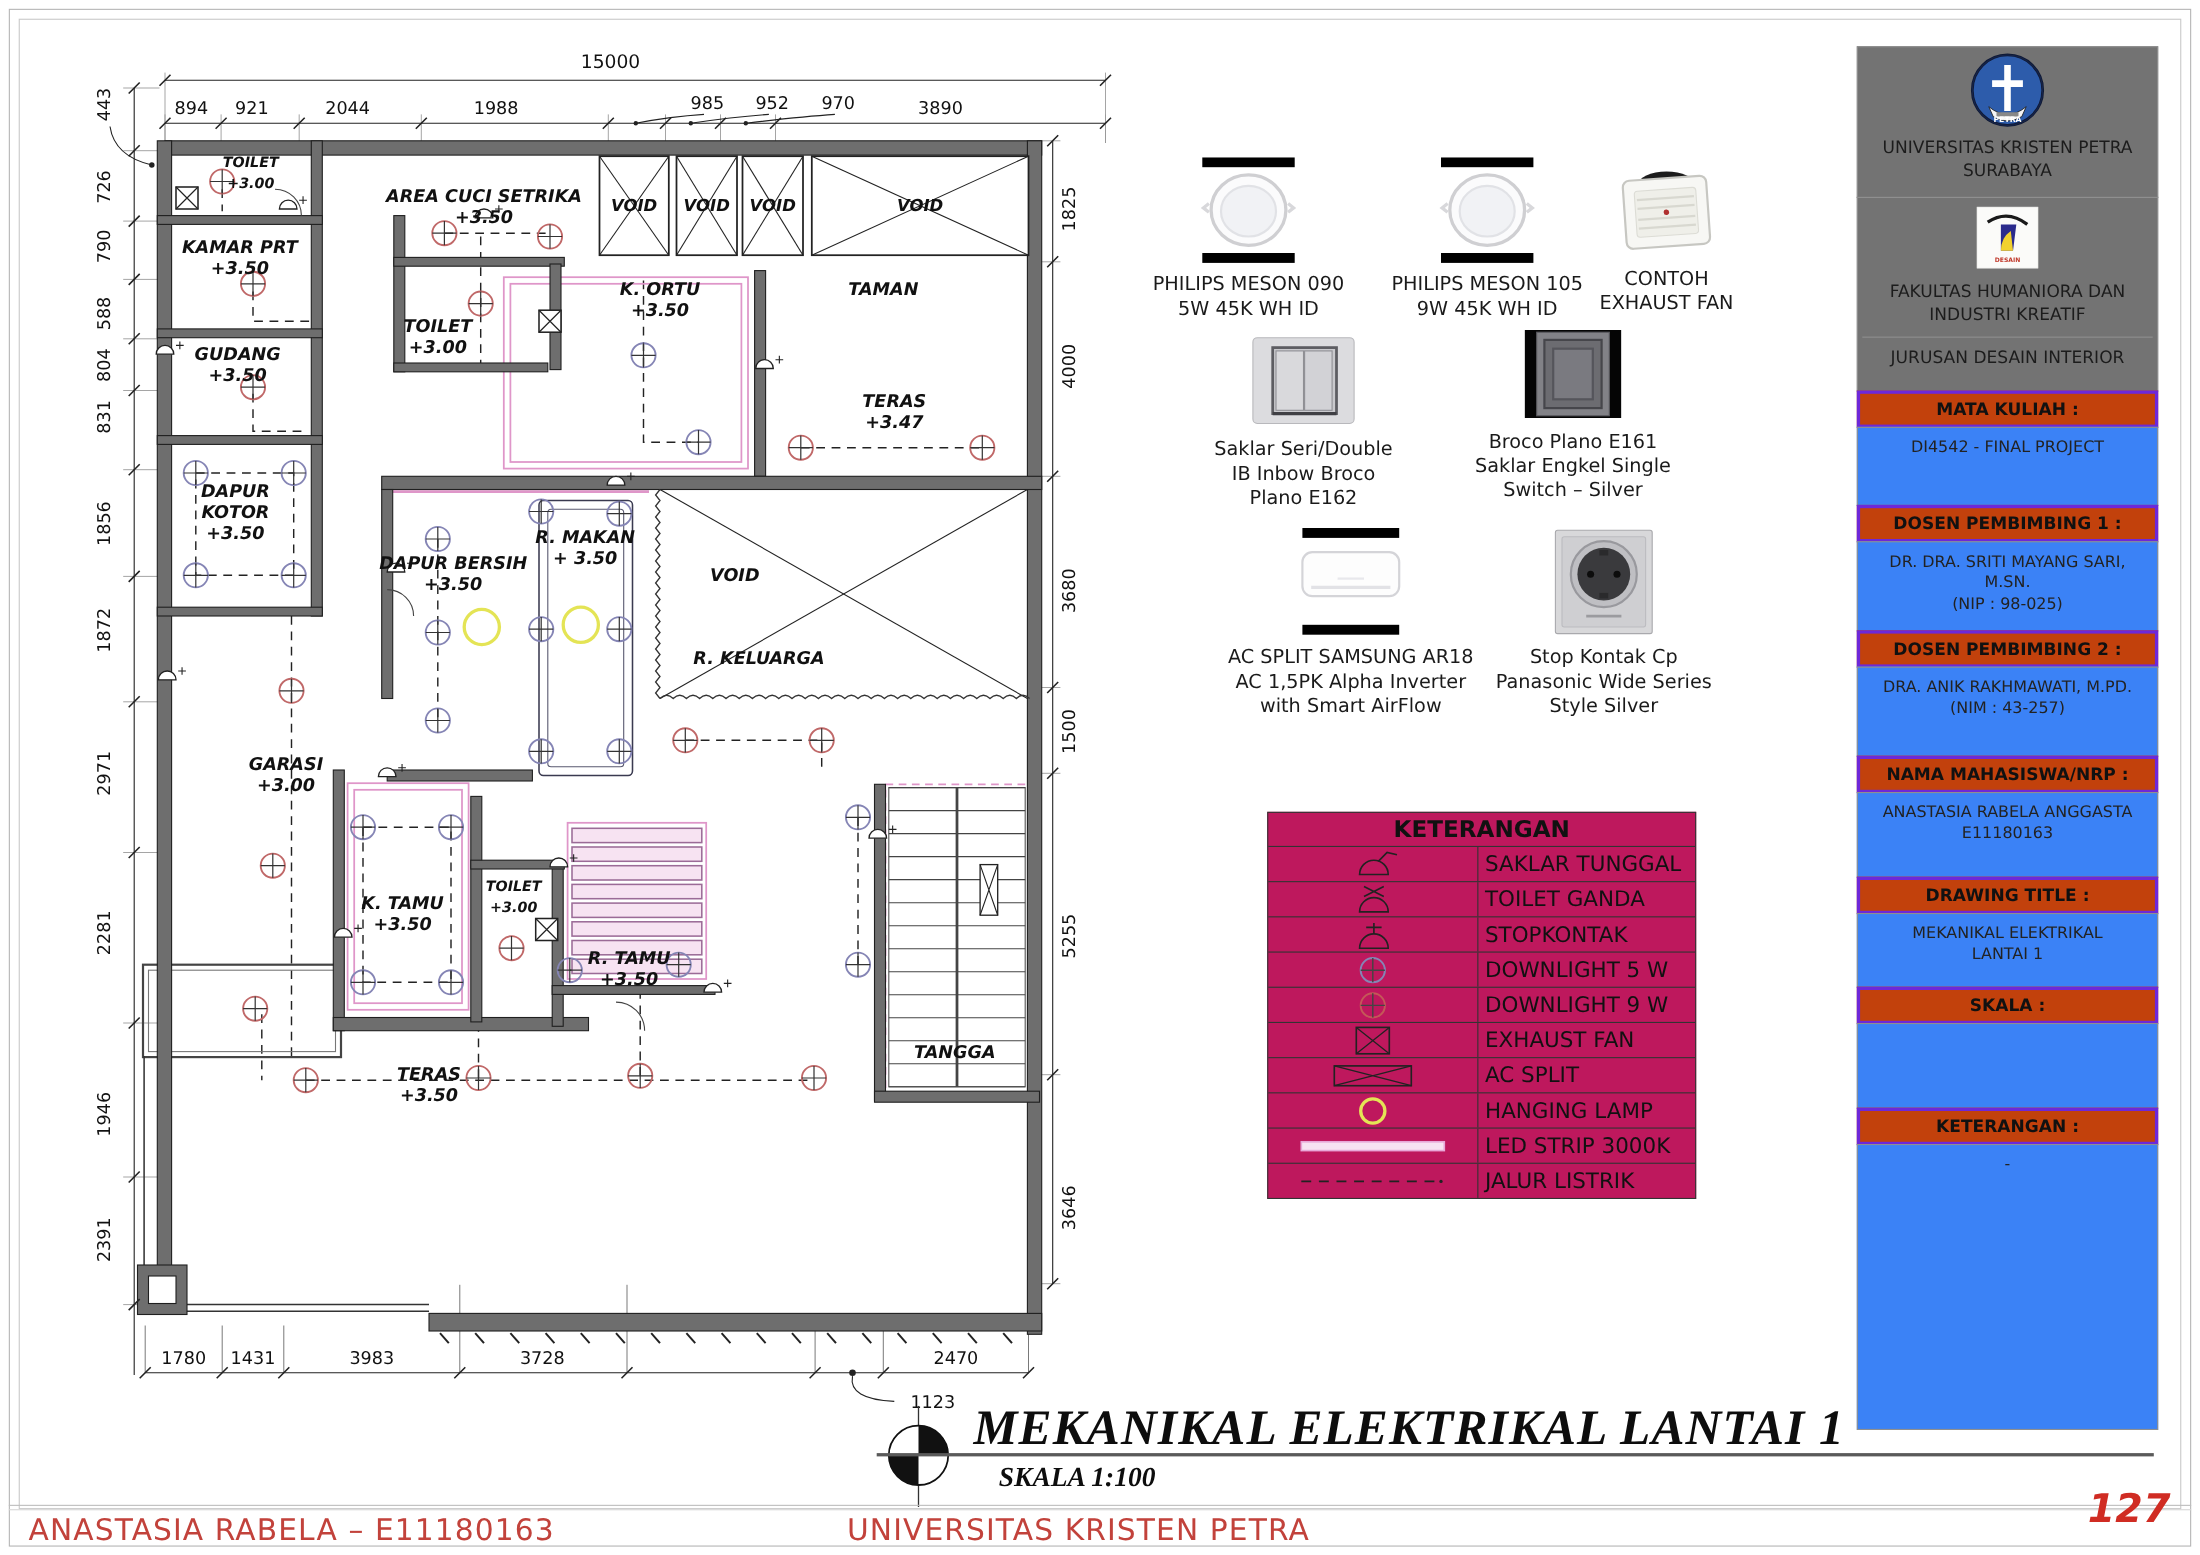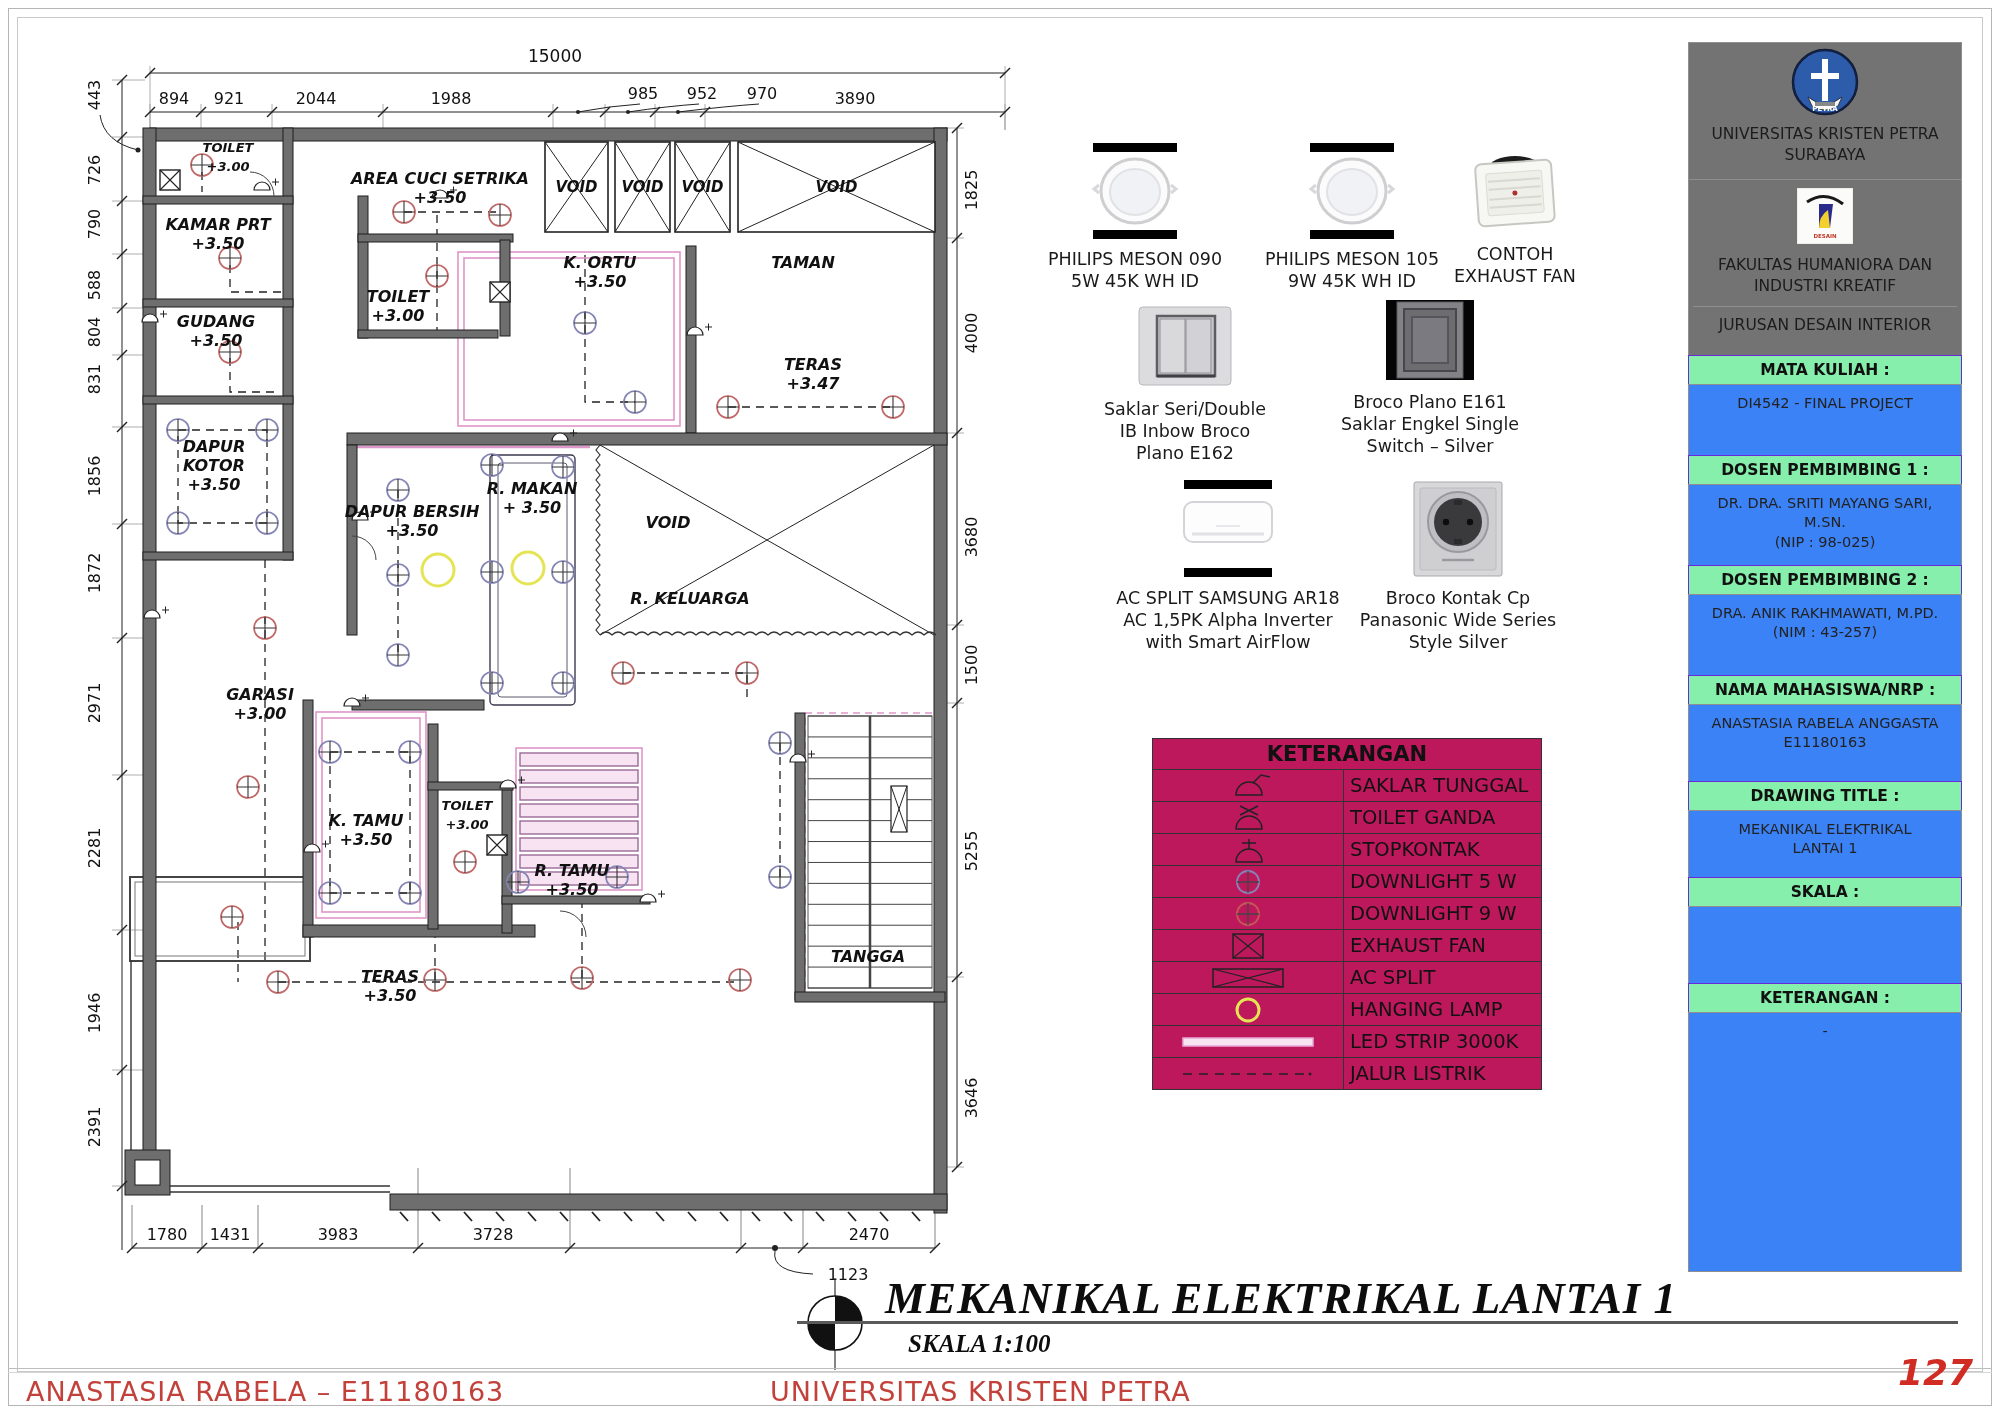--- a/index.html
+++ b/index.html
@@ -5,21 +5,21 @@
   html,body{margin:0;padding:0;background:#e8e8e8;}
   .page{position:relative;width:2000px;height:1414px;background:#ffffff;overflow:hidden;
         font-family:"DejaVu Sans",sans-serif;}
   .frame-outer{position:absolute;left:8px;top:8px;right:8px;bottom:8px;border:1.5px solid #b5b5b5;}
   .frame-inner{position:absolute;left:17px;top:17px;right:17px;bottom:42px;border:1px solid #c9c9c9;}
   svg text{font-family:"DejaVu Sans",sans-serif;}
   
   .sidebar{position:absolute;left:1688px;top:43px;width:274px;}
   .sb-box{border:1px solid #8f8f8f;background:#737373;margin-top:-1px;text-align:center;
           color:#1c1c1c;}
-  .sb-h{border:1px solid #6d28d9;margin-top:-1px;background:#86efac;font-weight:bold;
+  .sb-h{border:3px solid #6d28d9;margin-top:-1px;background:#c2410c;font-weight:bold;
         font-size:15.5px;text-align:center;padding:5px 2px;color:#111;}
   .sb-b{border:1px solid #8f8f8f;margin-top:-1px;background:#3b82f6;font-size:14.5px;
         text-align:center;padding:9px 6px;white-space:pre-line;color:#222;line-height:1.35;}
   .sb-uni{font-size:15.5px;line-height:1.4;padding:4px 4px 12px;}
   .sb-fac{font-size:15.5px;line-height:1.4;padding:2px 4px 6px;}
   .sb-jur{font-size:15.5px;padding:8px 4px 12px;border-top:1px solid #8f8f8f;}
   
   .product{position:absolute;text-align:center;}
   .product-label{margin-top:6px;font-size:17.5px;color:#1a1a1a;white-space:pre-line;line-height:1.25;}
   
@@ -515,21 +515,21 @@
       <div class="product" style="left: 1308px; top: 480px; width: 300px;"><svg width="92" height="98" viewBox="0 0 92 98">
     <rect x="2" y="2" width="88" height="94" rx="2" fill="#d8d8da" stroke="#a9a9ad"></rect>
     <rect x="8" y="8" width="76" height="82" rx="2" fill="#cfcfd2" stroke="#bcbcc0"></rect>
     <circle cx="46" cy="42" r="30" fill="#bfbfc3" stroke="#99999e" stroke-width="2"></circle>
     <circle cx="46" cy="42" r="24" fill="#3a3a3d"></circle>
     <circle cx="34" cy="42" r="3.2" fill="#0c0c0c"></circle>
     <circle cx="58" cy="42" r="3.2" fill="#0c0c0c"></circle>
     <rect x="42" y="20" width="8" height="5" fill="#2a2a2c"></rect>
     <rect x="42" y="59" width="8" height="5" fill="#2a2a2c"></rect>
     <line x1="30" y1="80" x2="62" y2="80" stroke="#9b9b9f" stroke-width="2.5"></line>
-        </svg><div class="product-label">Broco Kontak Cp
+        </svg><div class="product-label">Stop Kontak Cp
 Panasonic Wide Series
 Style Silver</div></div>
     </div>
 
   <div class="legend">
     <div class="lg-title">KETERANGAN</div>
     <div id="legend-rows">
         <div class="lg-row">
           <div class="lg-sym">
             <svg width="180" height="30" viewBox="0 0 180 30">

